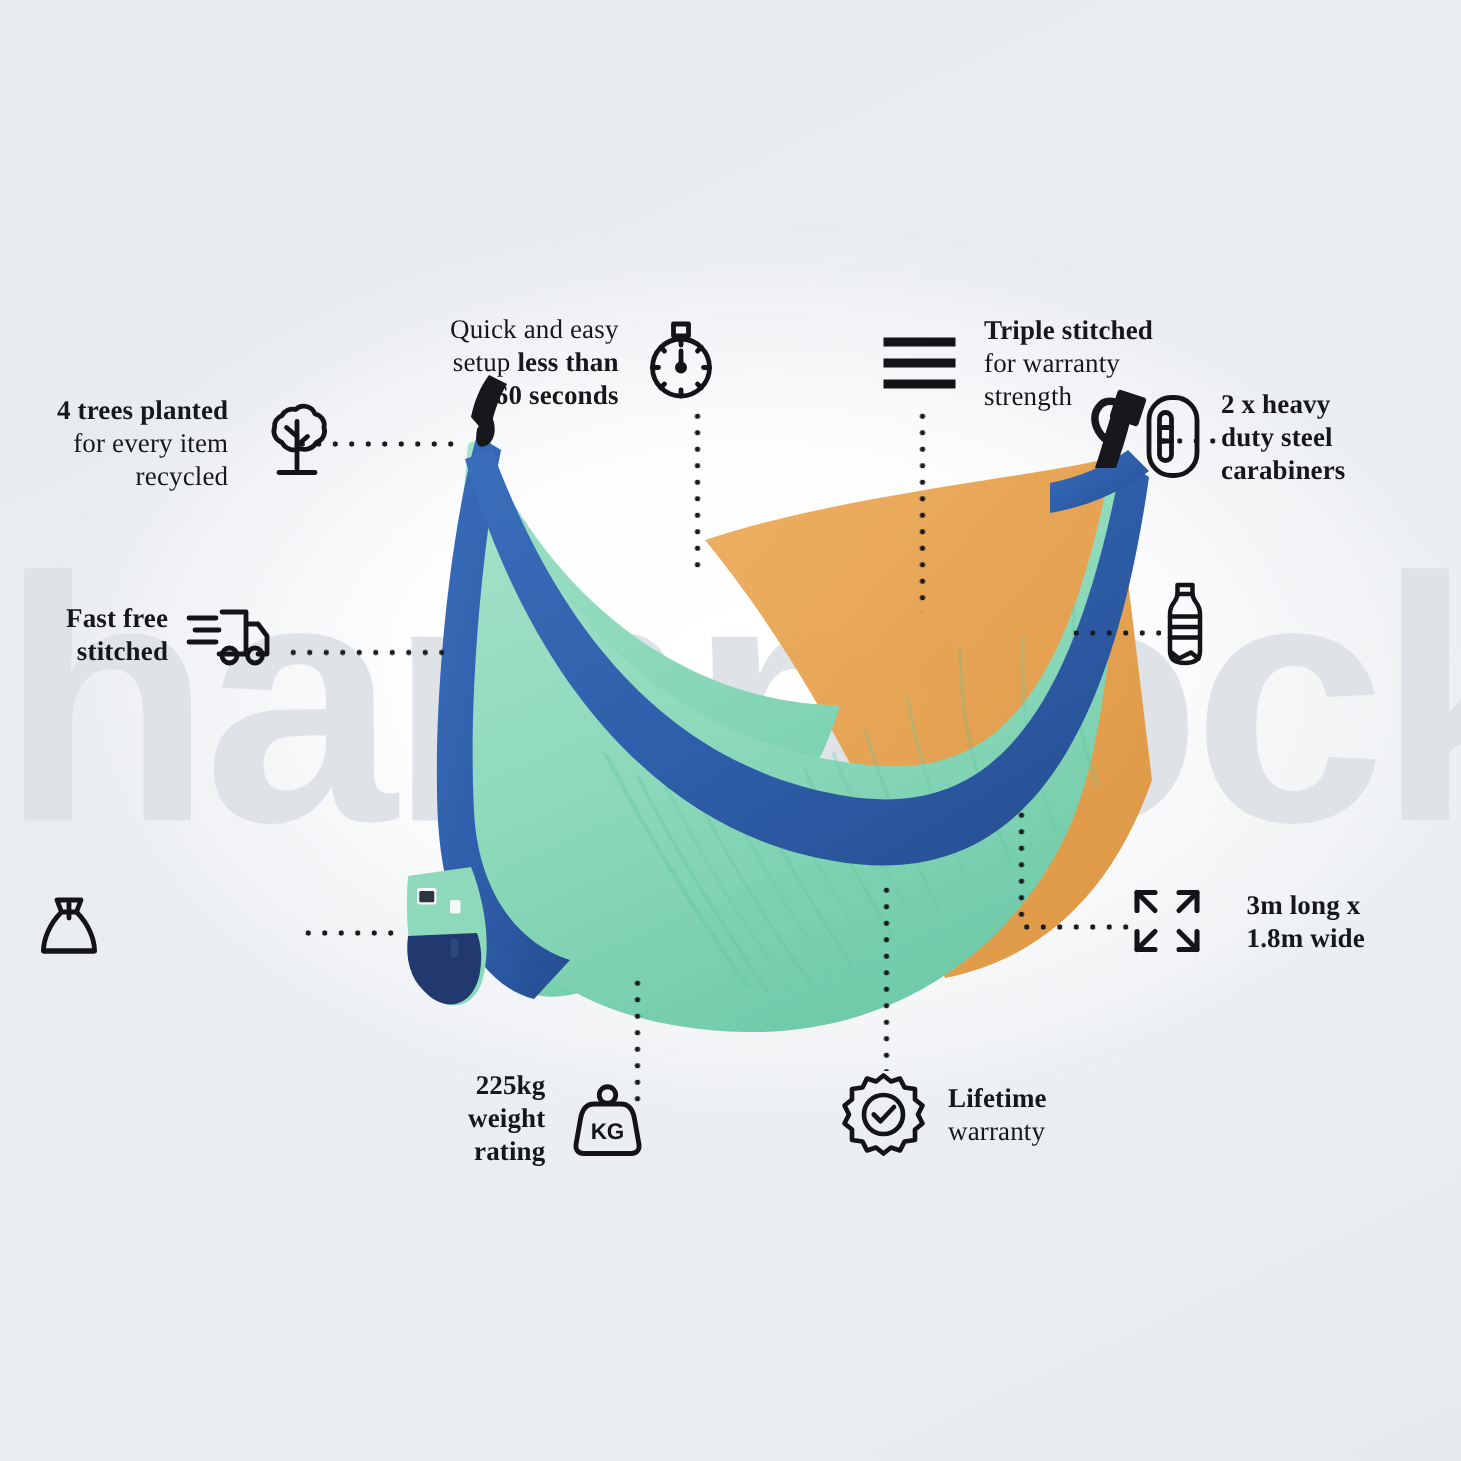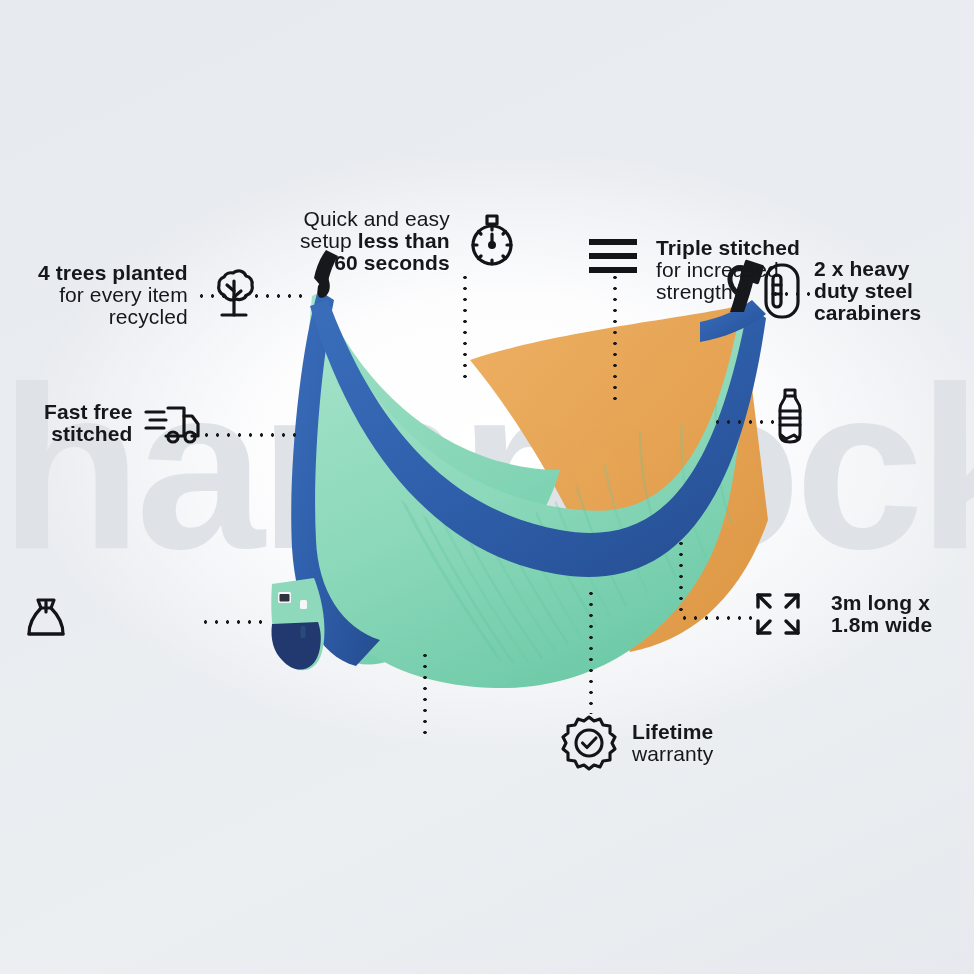--- a/index.html
+++ b/index.html
@@ -40,38 +40,39 @@
     position:absolute;width:4px;
     background-image:radial-gradient(circle, #1b1b1f 1.6px, rgba(0,0,0,0) 1.9px);
     background-size:4px 11px;background-repeat:repeat-y;
     background-position:50% 0;
   }
 
   
   .feat{position:absolute;display:flex;align-items:center;}
   .feat .txt{
     color:#16171b;
-    font-size:21px;line-height:22px;
+    font-size:18px;line-height:22px;
     letter-spacing:.1px;
+    font-family:Liberation Serif, serif;
   }
   .feat .txt .b{font-weight:700;}
   .feat .ico{flex:none;display:block;}
   .feat.right .txt{text-align:right;}
   .feat.left  .txt{text-align:left;}
 
   .f-trees{left:38px;top:262px;}
   .f-trees .txt{margin-right:20px;}
   .f-ship{left:44px;top:400px;}
   .f-ship .txt{margin-right:12px;}
   .f-sack{left:20px;top:588px;}
   .f-sack .txt{margin-right:12px;}
   .f-setup{left:300px;top:208px;}
   .f-setup .txt{margin-right:14px;}
   .f-stitch{left:586px;top:209px;}
-  .f-stitch .txt{margin-left:16px;margin-top:28px;}
+  .f-stitch .txt{margin-left:16px;}
   .f-cara{left:762px;top:258px;}
   .f-cara .txt{margin-left:12px;}
   .f-bottle{left:772px;top:387px;}
   .f-bottle .txt{margin-left:13px;}
   .f-size{left:750px;top:589px;}
   .f-size .txt{margin-left:25px;}
   .f-weight{left:312px;top:712px;}
   .f-weight .txt{margin-right:13px;}
   .f-life{left:560px;top:714px;align-items:center;}
   .f-life .txt{margin-left:14px;}
@@ -268,21 +269,21 @@
   <div class="feat left f-stitch">
     <svg class="ico" width="54" height="46" viewBox="0 0 54 46">
       <g stroke="#141418" stroke-width="6" stroke-linecap="butt">
         <path d="M3,9 L51,9"></path>
         <path d="M3,23 L51,23"></path>
         <path d="M3,37 L51,37"></path>
       </g>
     </svg>
     <div class="txt">
       <div class="b">Triple stitched</div>
-      <div>for increased</div>
+      <div>for warranty</div>
       <div>strength</div>
     </div>
   </div>
 
   <div class="feat left f-cara">
     <svg class="ico" width="40" height="60" viewBox="0 0 40 60">
       <g fill="none" stroke="#141418" stroke-width="3.2" stroke-linecap="round" stroke-linejoin="round">
         <rect x="4" y="4" width="32" height="52" rx="15"></rect>
         <rect x="11" y="14" width="8" height="32" rx="4"></rect>
         <path d="M11,24 L19,24"></path>
@@ -321,20 +322,35 @@
         <path d="M36,44 L48,44 L48,32"></path>
           <path d="M48,44 L36,32"></path>
       </g>
     </svg>
     <div class="txt">
       <div class="b">3m long x</div>
       <div class="b">1.8m wide</div>
     </div>
   </div>
 
+  <div class="feat right f-weight">
+    <div class="txt">
+      <div class="b">225kg</div>
+      <div class="b">weight</div>
+      <div class="b">rating</div>
+    </div>
+    <svg class="ico" width="56" height="56" viewBox="0 0 56 56">
+      <g fill="none" stroke="#141418" stroke-width="3.2" stroke-linecap="round" stroke-linejoin="round">
+        <circle cx="28" cy="13" r="5.5"></circle>
+        <path d="M19,19 L37,19 C42,19 45,23 46,29 L49,46 C49.5,50 47,52 44,52 L12,52
+                 C9,52 6.5,50 7,46 L10,29 C11,23 14,19 19,19 Z"></path>
+      </g>
+      <text x="28" y="42" text-anchor="middle" font-family="Liberation Sans, sans-serif" font-size="15" font-weight="700" fill="#141418">KG</text>
+    </svg>
+  </div>
 
   <div class="feat left f-life">
     <svg class="ico" width="58" height="58" viewBox="0 0 58 58">
       <g fill="none" stroke="#141418" stroke-width="3.1" stroke-linecap="round" stroke-linejoin="round">
         <path d="M29,3 L34,7 L40,5 L43,11 L50,12 L50,19 L55,23 L52,29 L55,35 L50,39
                  L50,46 L43,47 L40,53 L34,51 L29,55 L24,51 L18,53 L15,47 L8,46 L8,39
                  L3,35 L6,29 L3,23 L8,19 L8,12 L15,11 L18,5 L24,7 Z"></path>
         <circle cx="29" cy="29" r="13"></circle>
         <path d="M22.5,29 L27,33.5 L36,24"></path>
       </g>

